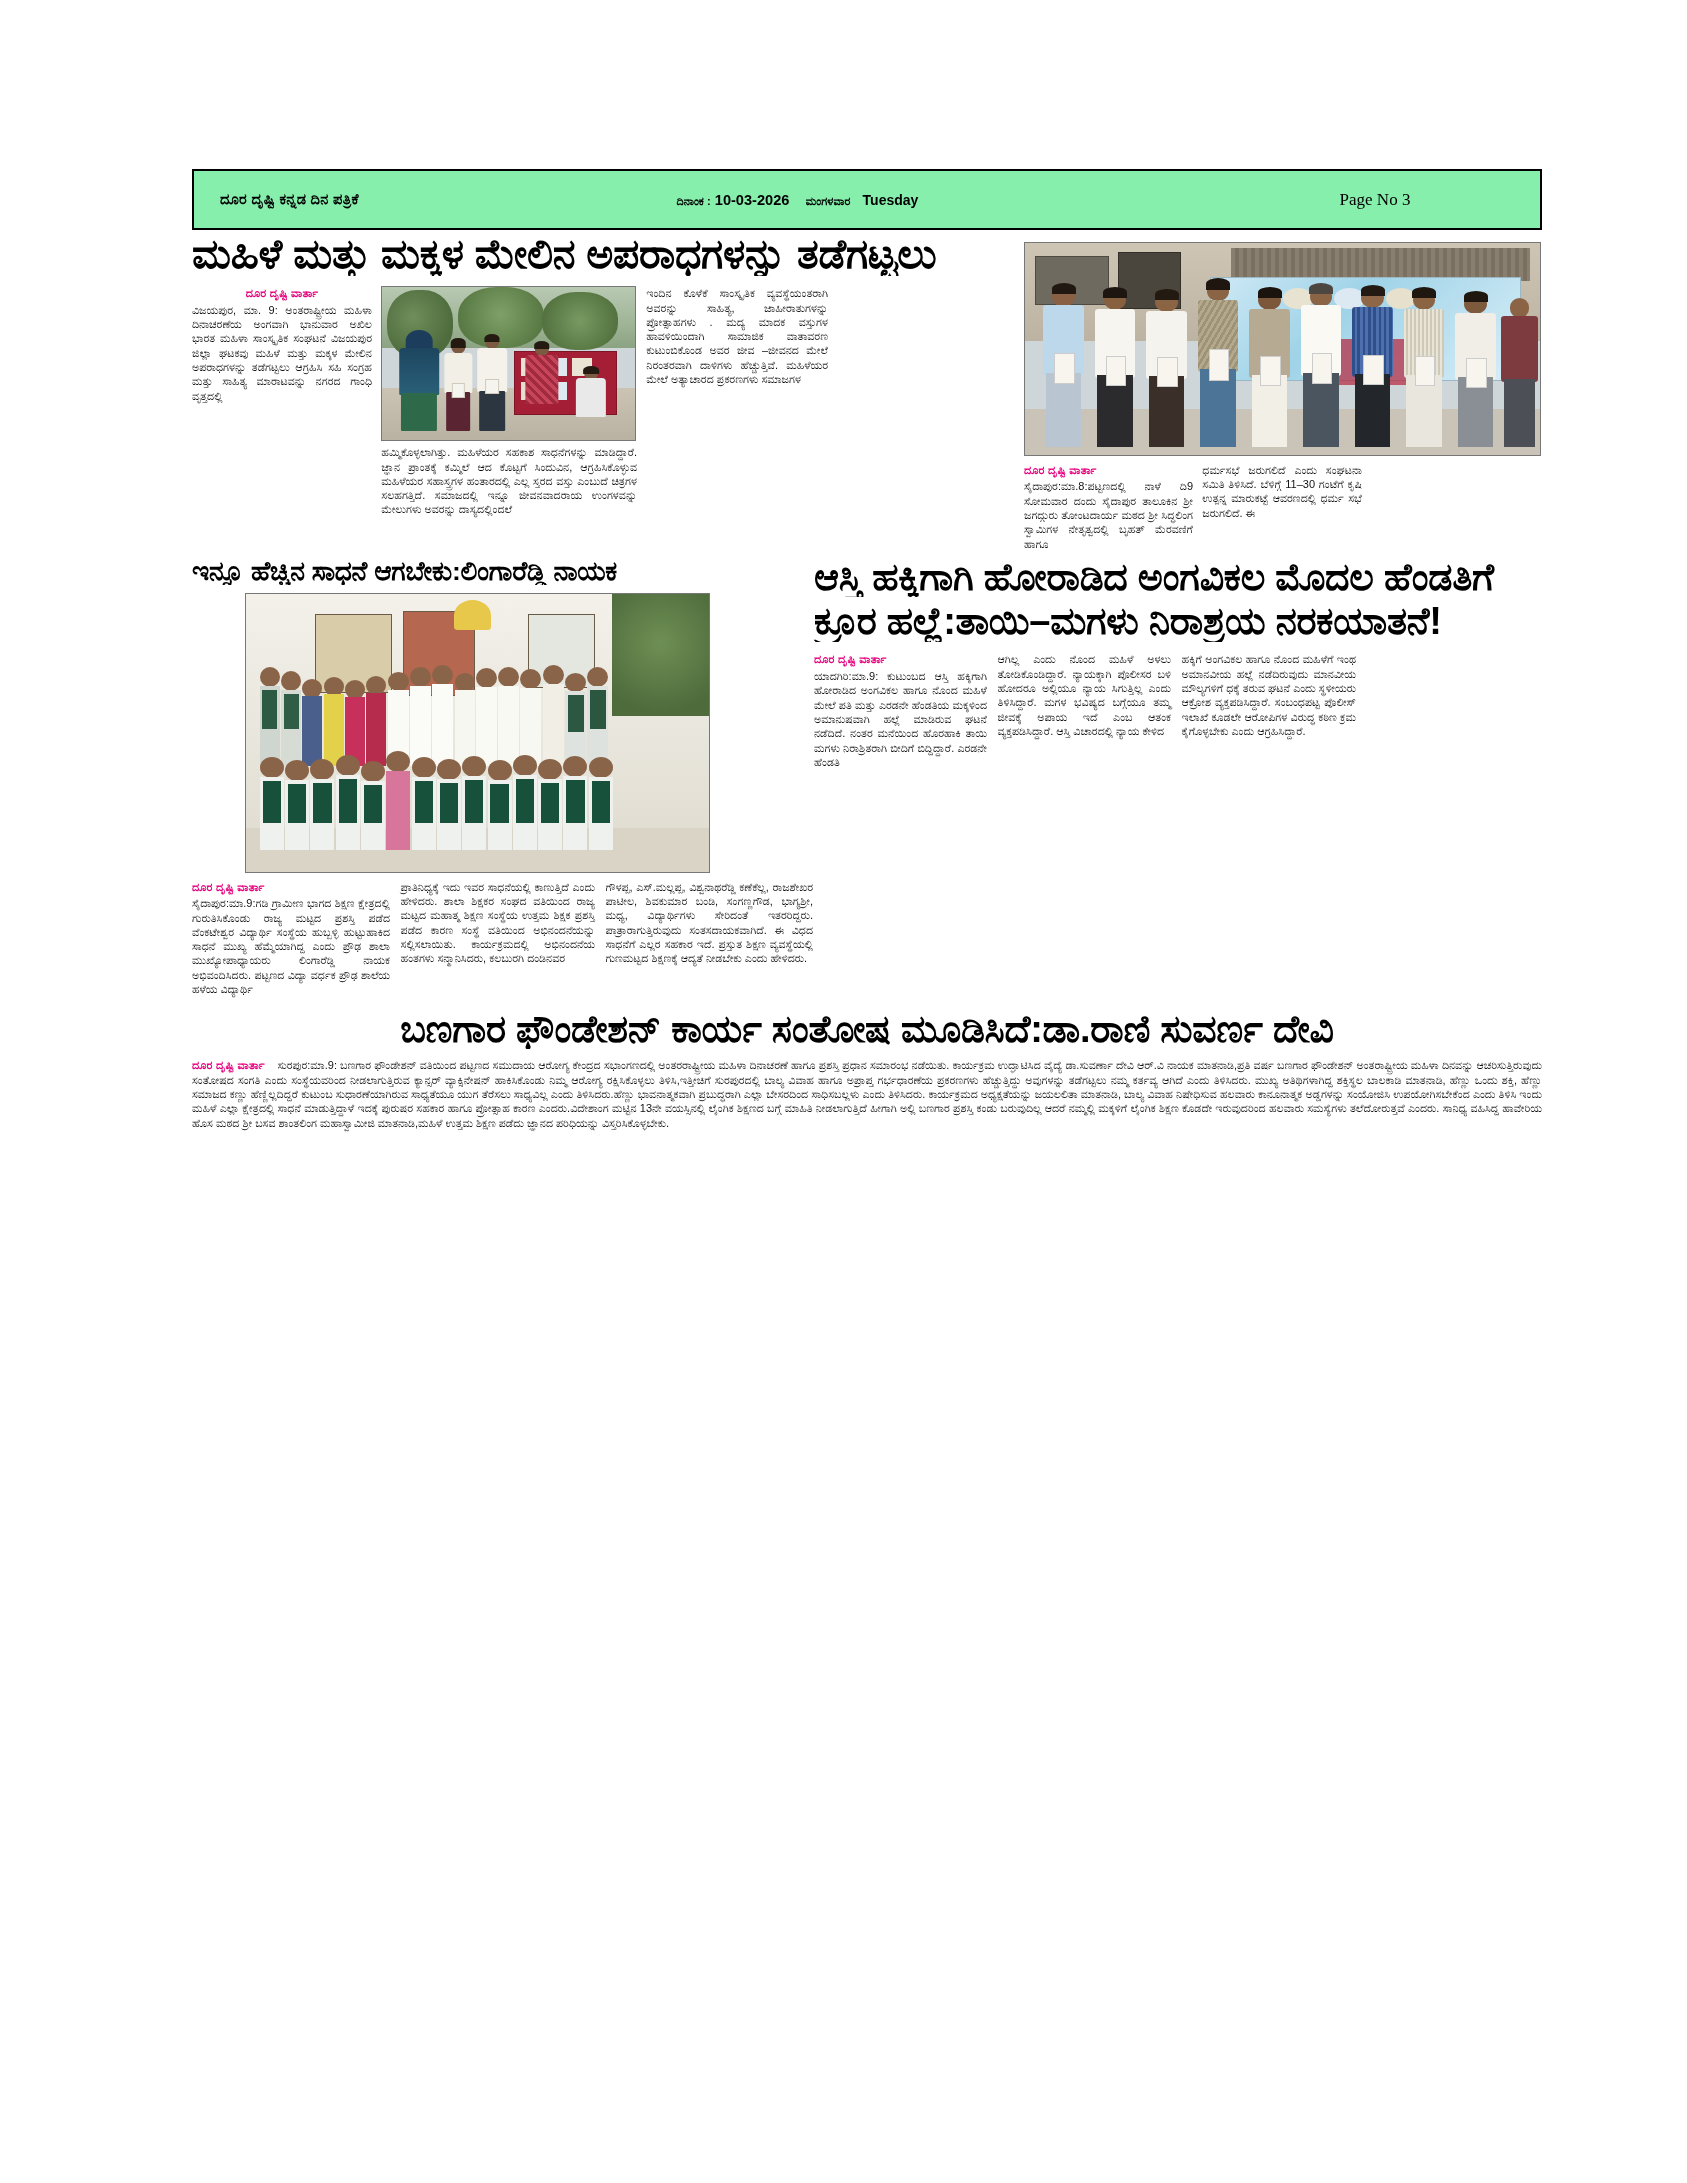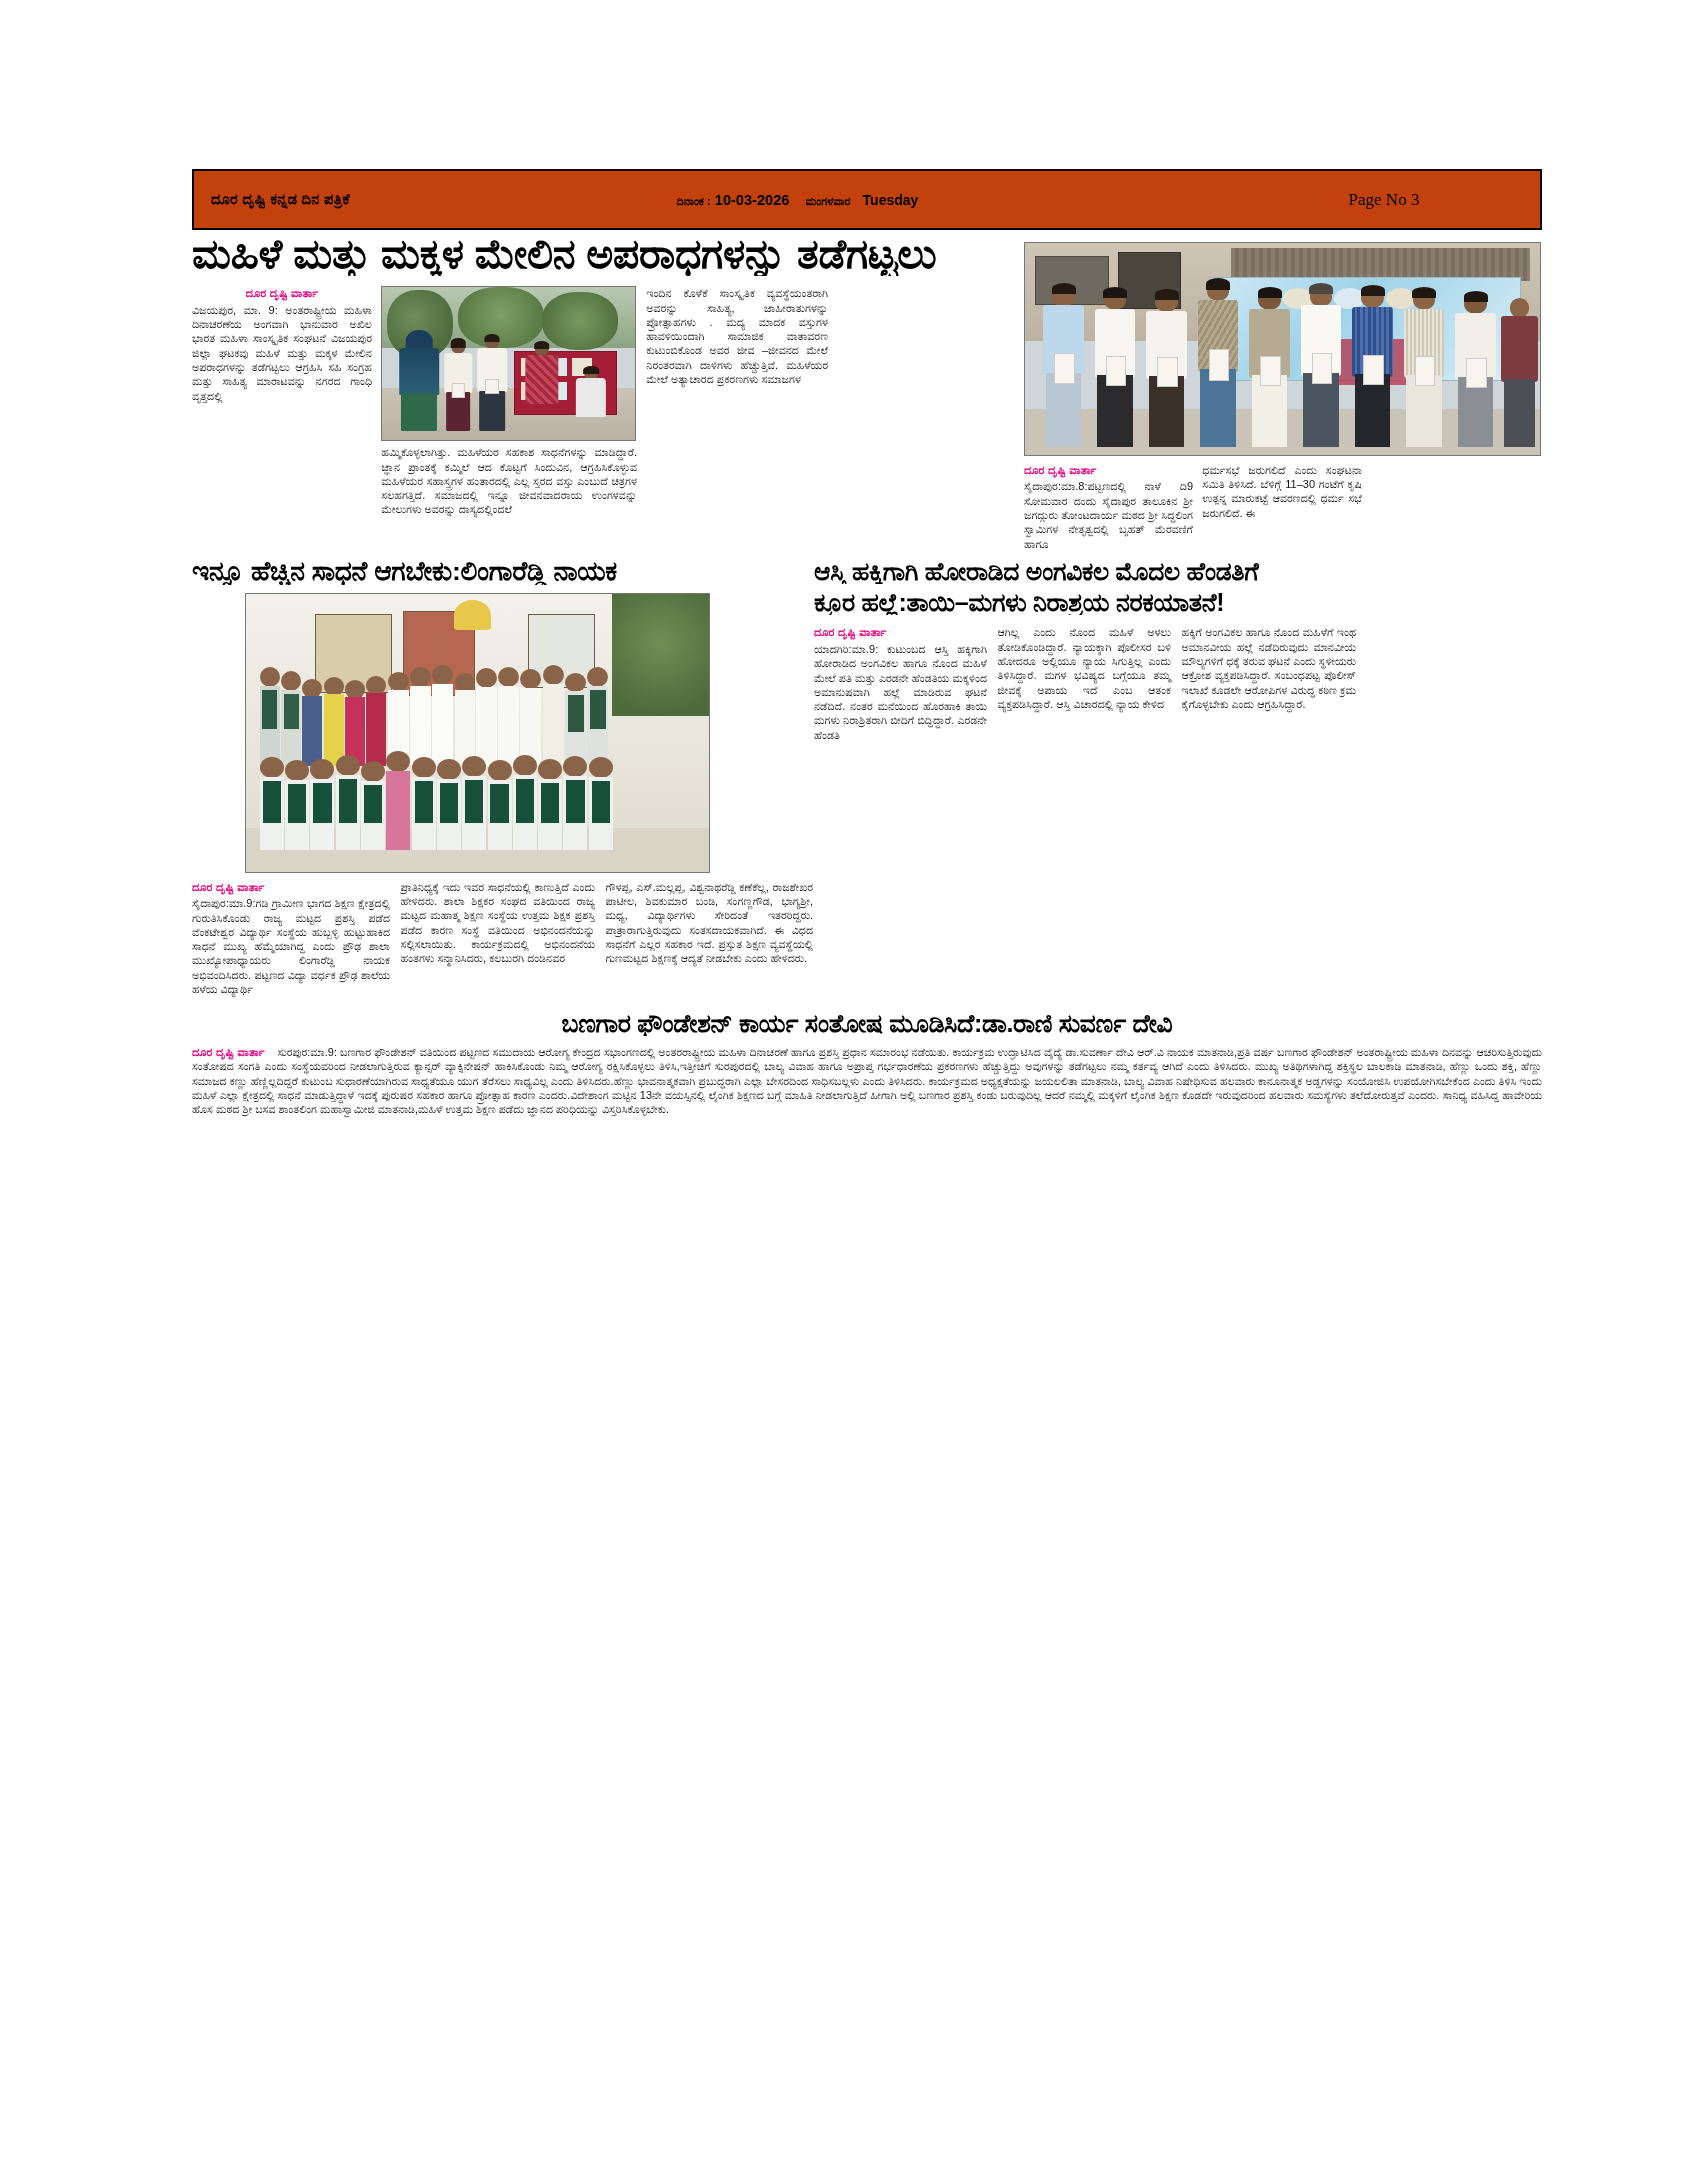--- a/index.html
+++ b/index.html
@@ -28,23 +28,23 @@
     width: 1350px;
     height: 1846px;
   }
 
   
   .masthead {
     border: 2px solid #000;
     height: 61px;
     display: flex;
     align-items: center;
-    padding: 0 17px;
+    padding: 0 26px;
     box-sizing: border-box;
-    background: #c2410c;
+    background: #86efac;
   }
   .masthead-left {
     font-size: 14.6px;
     font-weight: bold;
     letter-spacing: 0.3px;
     white-space: nowrap;
     color: #000;
   }
   .masthead-center {
     flex: 1;
@@ -69,21 +69,21 @@
 
   
   .hl {
     font-weight: bold;
     color: #000;
     line-height: 1.04;
     letter-spacing: -0.3px;
     white-space: nowrap;
   }
   .hl-xl { font-size: 41px; }
-  .hl-l  { font-size: 25px; }
+  .hl-l  { font-size: 38px; }
   .hl-m  { font-size: 29px; }
   .hl-s  { font-size: 26.5px; }
 
   
   .top-block {
     display: flex;
     margin-top: 3px;
   }
   .top-left { width: 832px; }
   .top-right { width: 517px; padding-left: 0px; }

